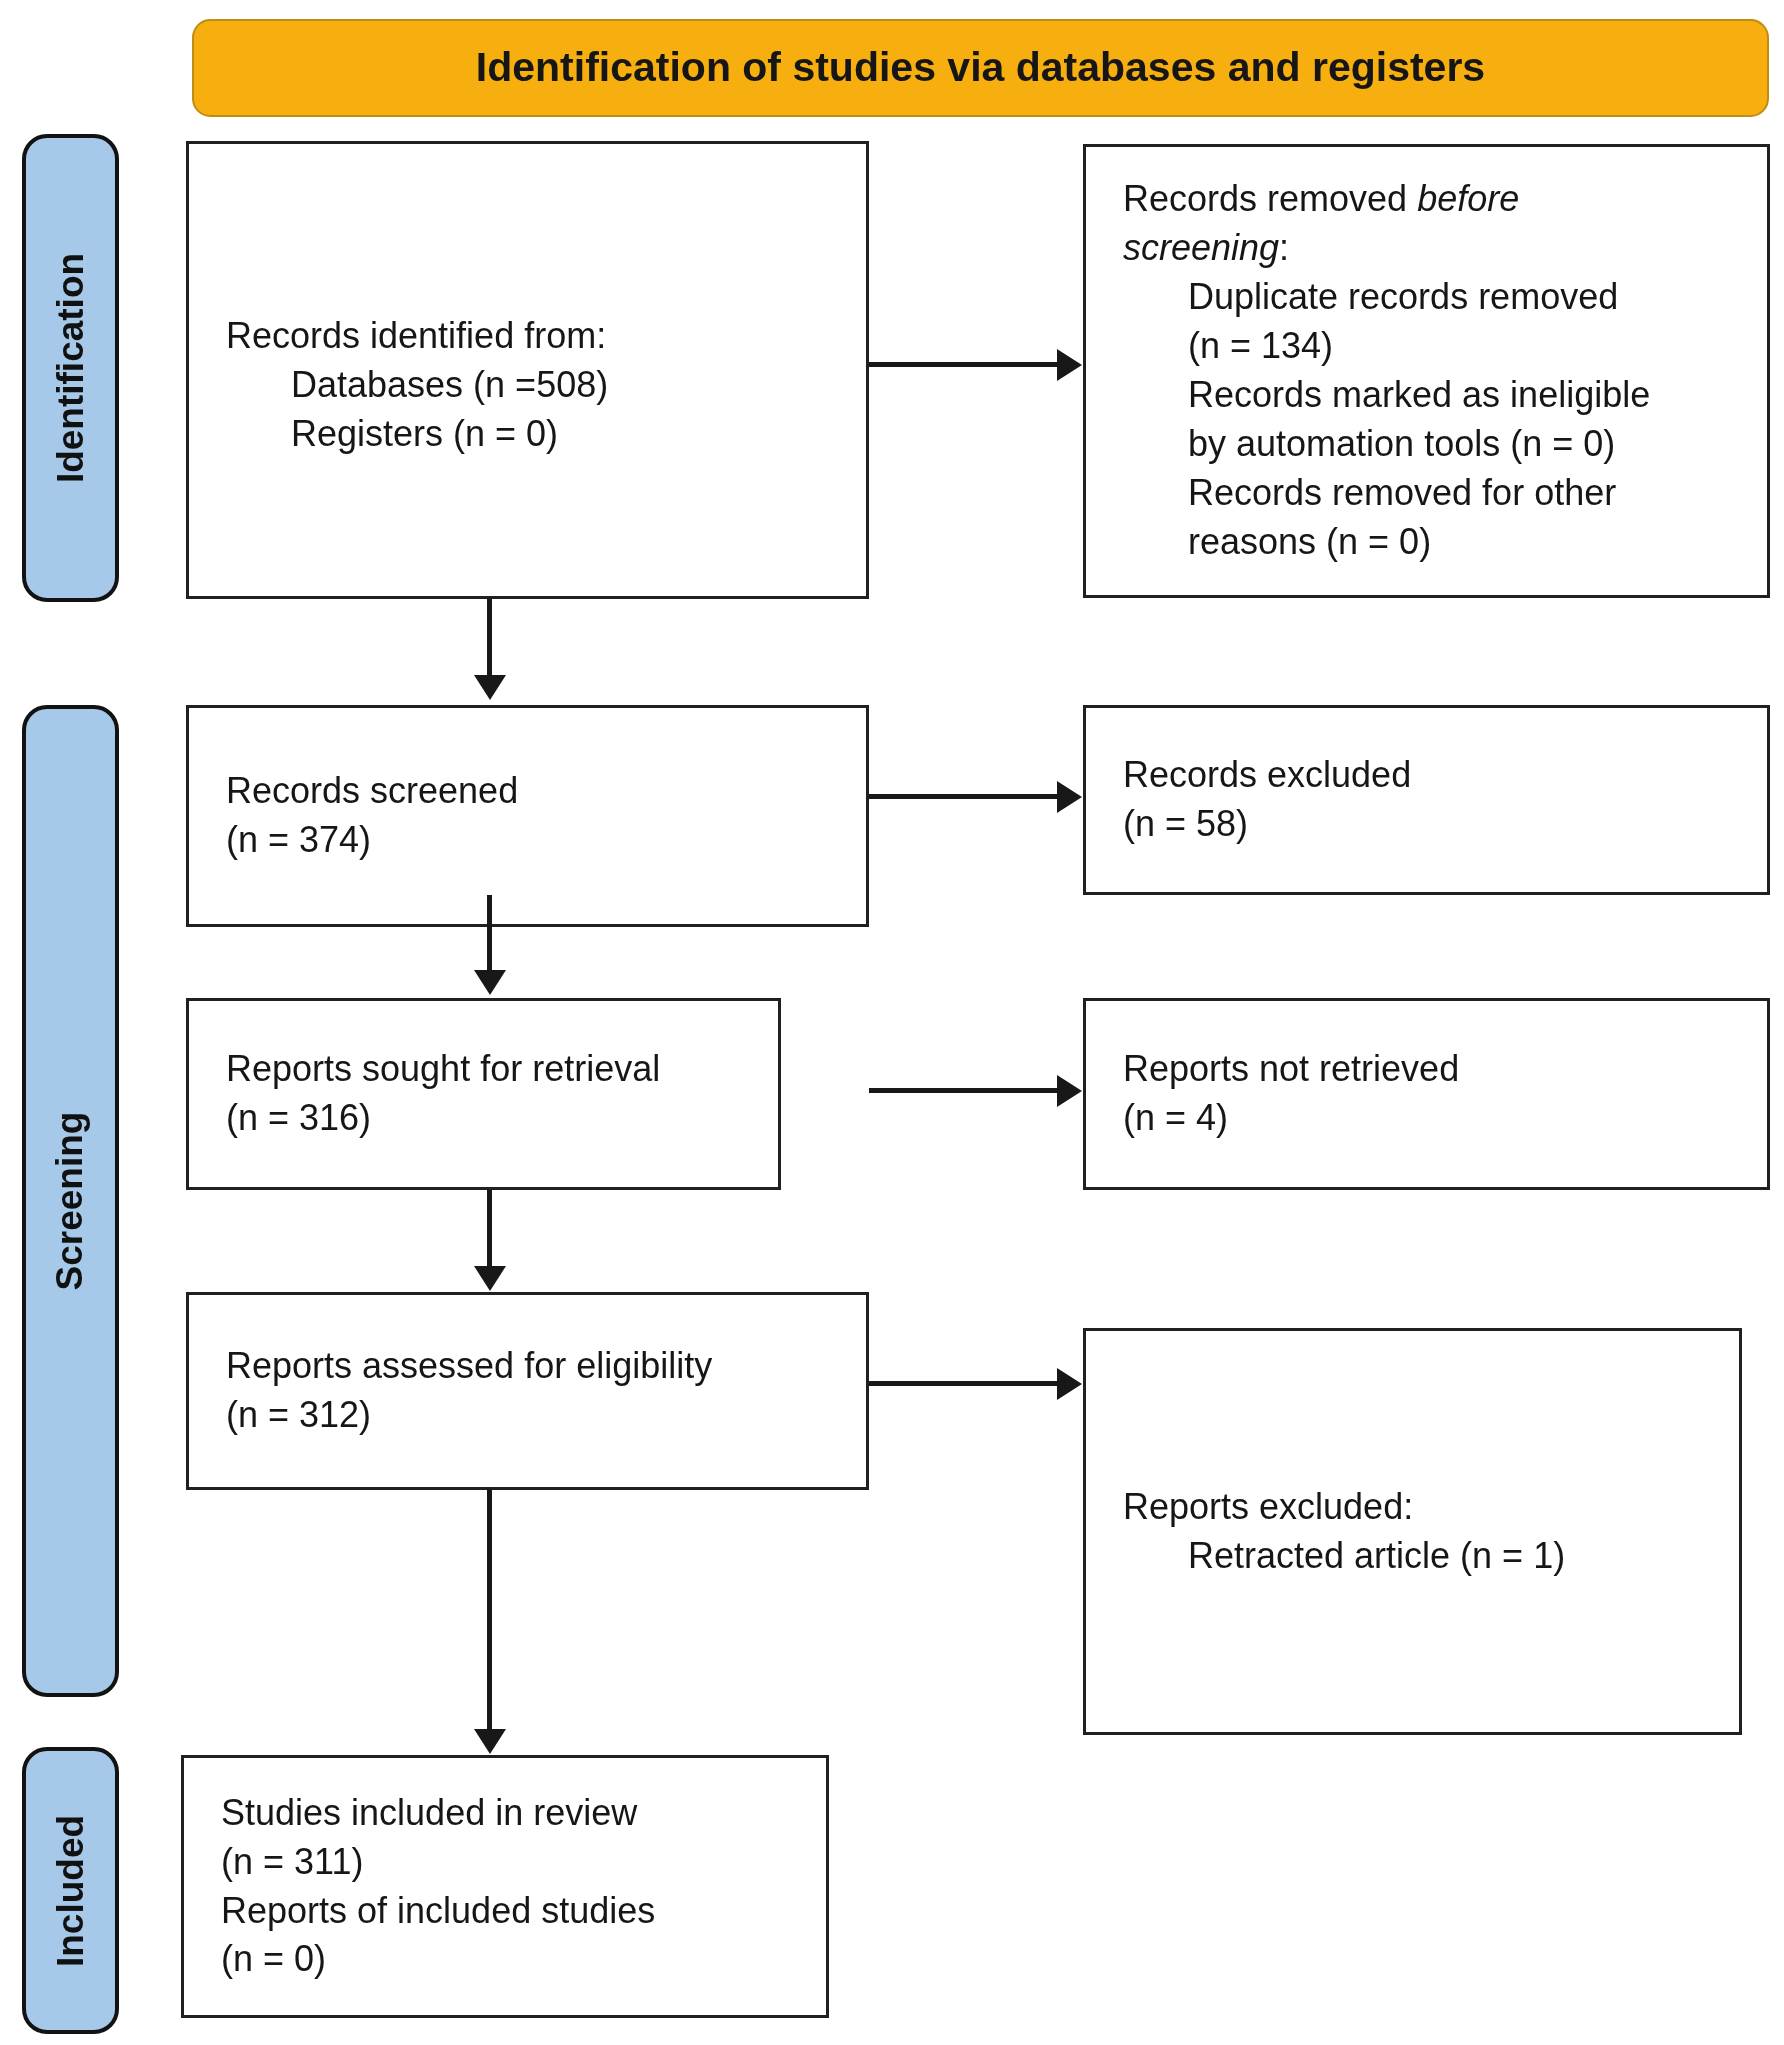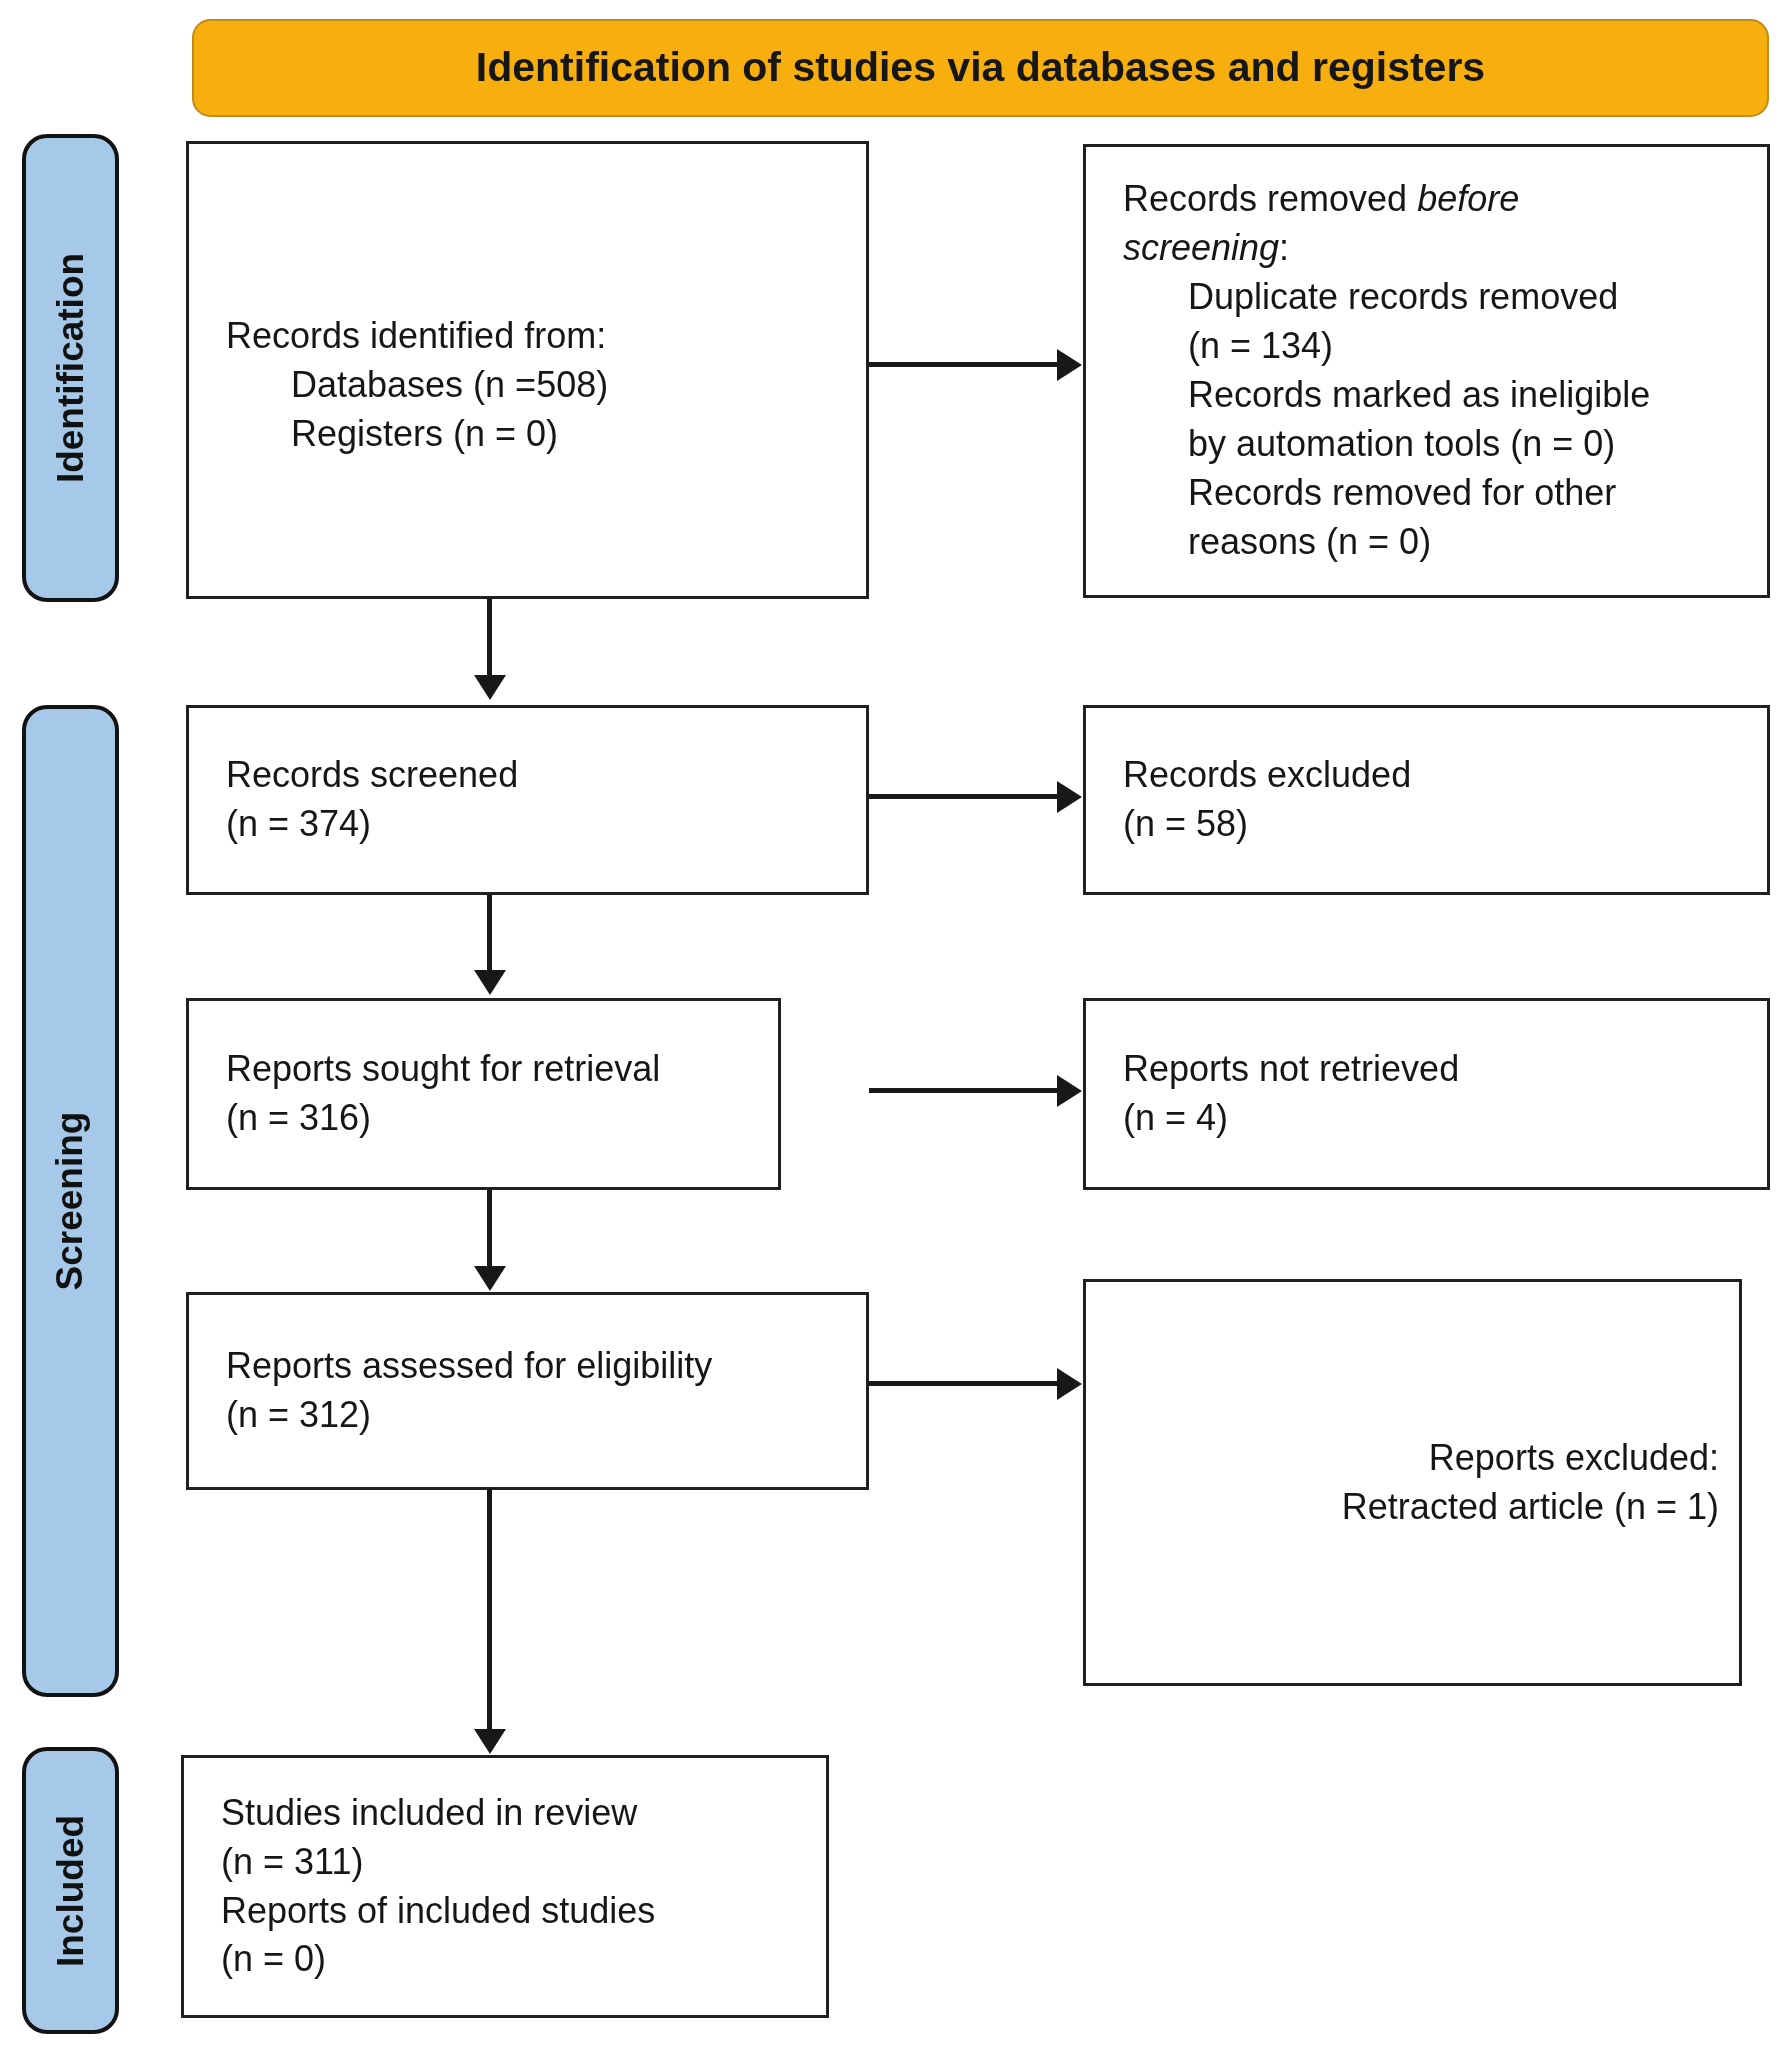--- a/index.html
+++ b/index.html
@@ -79,21 +79,21 @@
     <div><span>Records removed </span><i>before</i></div>
     <div><i>screening</i><span>:</span></div>
     <div class="indent">Duplicate records removed</div>
     <div class="indent">(n = 134)</div>
     <div class="indent">Records marked as ineligible</div>
     <div class="indent">by automation tools (n = 0)</div>
     <div class="indent">Records removed for other</div>
     <div class="indent">reasons (n = 0)</div>
   </div>
 
-  <div class="fbox" style="left:186px; top:705px; width:683px; height:190px;">
+  <div class="fbox" style="left:186px; top:705px; width:683px; height:222px;">
     <div>Records screened</div>
     <div>(n = 374)</div>
   </div>
   <div class="fbox" style="left:1083px; top:705px; width:687px; height:190px;">
     <div>Records excluded</div>
     <div>(n = 58)</div>
   </div>
 
   <div class="fbox" style="left:186px; top:998px; width:595px; height:192px;">
     <div>Reports sought for retrieval</div>
@@ -101,21 +101,21 @@
   </div>
   <div class="fbox" style="left:1083px; top:998px; width:687px; height:192px;">
     <div>Reports not retrieved</div>
     <div>(n = 4)</div>
   </div>
 
   <div class="fbox" style="left:186px; top:1292px; width:683px; height:198px;">
     <div>Reports assessed for eligibility</div>
     <div>(n = 312)</div>
   </div>
-  <div class="fbox" style="left:1083px; top:1279px; width:659px; height:407px;align-items:flex-end;">
+  <div class="fbox" style="left:1083px; top:1328px; width:659px; height:407px;">
     <div>Reports excluded:</div>
     <div class="indent">Retracted article (n = 1)</div>
   </div>
 
   <div class="fbox" style="left:181px; top:1755px; width:648px; height:263px;">
     <div>Studies included in review</div>
     <div>(n = 311)</div>
     <div>Reports of included studies</div>
     <div>(n = 0)</div>
   </div>

